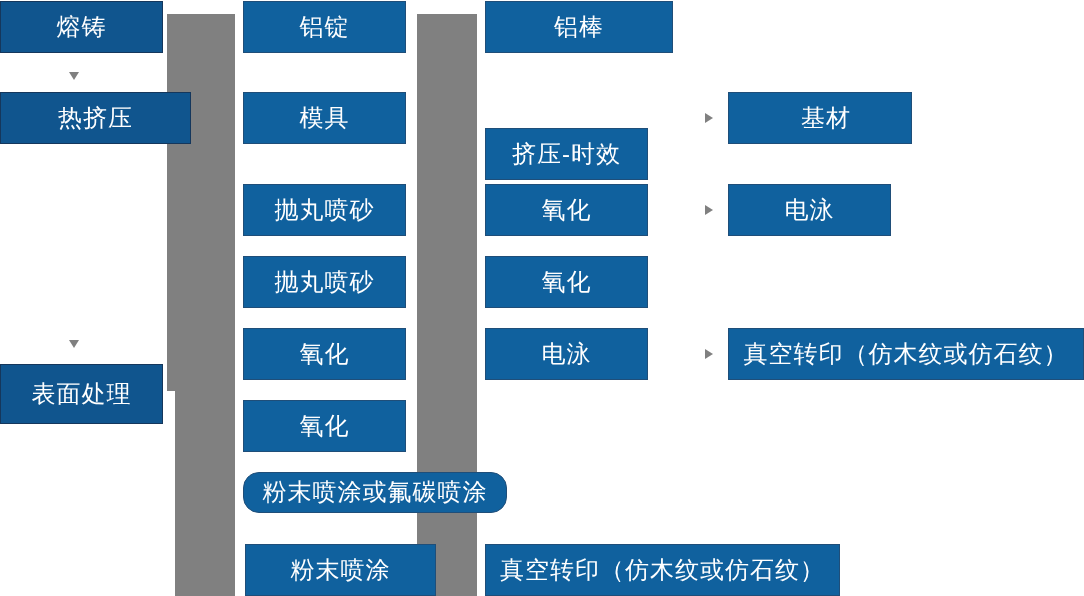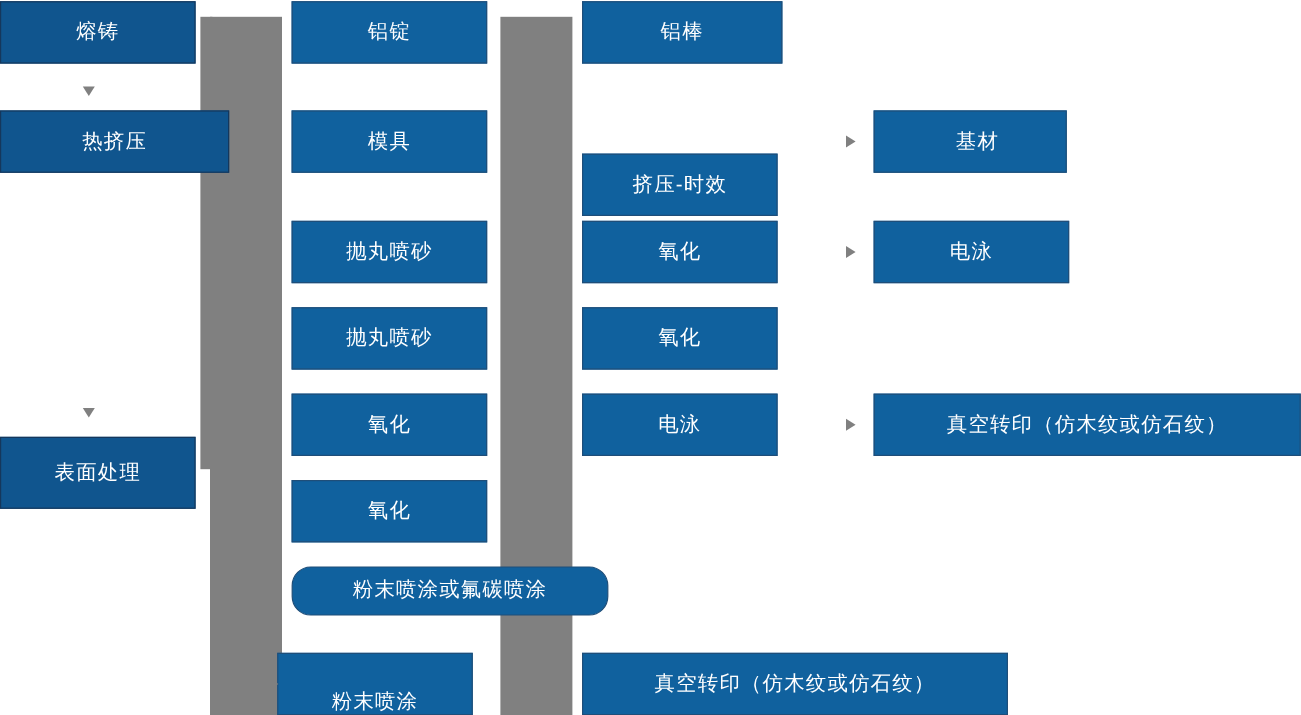--- a/index.html
+++ b/index.html
@@ -19,21 +19,21 @@
     height: 596px;
   }
   .node {
     position: absolute;
     background: #10619E;
     border: 1px solid #1F4E79;
     color: #ffffff;
     display: flex;
     align-items: center;
     justify-content: center;
-    font-size: 17px;
+    font-size: 24px;
     line-height: 1.1;
     letter-spacing: 1px;
     box-sizing: border-box;
     white-space: nowrap;
   }
   .node.dark {
     background: #10558E;
     border: 1px solid #15375C;
   }
   .band {
@@ -99,44 +99,44 @@
   </div>
   <div class="node" style="left:243px; top:328px; width:163px; height:52px;">
     <span>氧化</span>
   </div>
   <div class="node" style="left:243px; top:400px; width:163px; height:52px;">
     <span>氧化</span>
   </div>
   <div class="node" style="left:243px; top:472px; width:264px; height:41px; z-index:3;border-radius:16px;">
     <span>粉末喷涂或氟碳喷涂</span>
   </div>
-  <div class="node" style="left:231px; top:544px; width:163px; height:52px;align-items:flex-end;">
+  <div class="node" style="left:245px; top:544px; width:191px; height:52px;">
     <span>粉末喷涂</span>
   </div>
 
-  <div class="node" style="left:485px; top:1px; width:167px; height:52px;">
+  <div class="node" style="left:485px; top:1px; width:188px; height:52px;">
     <span>铝棒</span>
   </div>
   <div class="node" style="left:485px; top:92px; width:163px; height:52px;margin-top:36px;">
     <span>挤压-时效</span>
   </div>
   <div class="node" style="left:485px; top:184px; width:163px; height:52px;">
     <span>氧化</span>
   </div>
   <div class="node" style="left:485px; top:256px; width:163px; height:52px;">
     <span>氧化</span>
   </div>
   <div class="node" style="left:485px; top:328px; width:163px; height:52px;">
     <span>电泳</span>
   </div>
   <div class="node" style="left:485px; top:544px; width:355px; height:52px; z-index:3;">
     <span>真空转印（仿木纹或仿石纹）</span>
   </div>
 
-  <div class="node" style="left:728px; top:92px; width:161px; height:52px;padding-left:12px;">
+  <div class="node" style="left:728px; top:92px; width:184px; height:52px;padding-left:12px;">
     <span>基材</span>
   </div>
   <div class="node" style="left:728px; top:184px; width:163px; height:52px;">
     <span>电泳</span>
   </div>
   <div class="node" style="left:728px; top:328px; width:356px; height:52px;">
     <span>真空转印（仿木纹或仿石纹）</span>
   </div>
 
   <div class="arrow" style="left:224px; top:22px;"></div>

